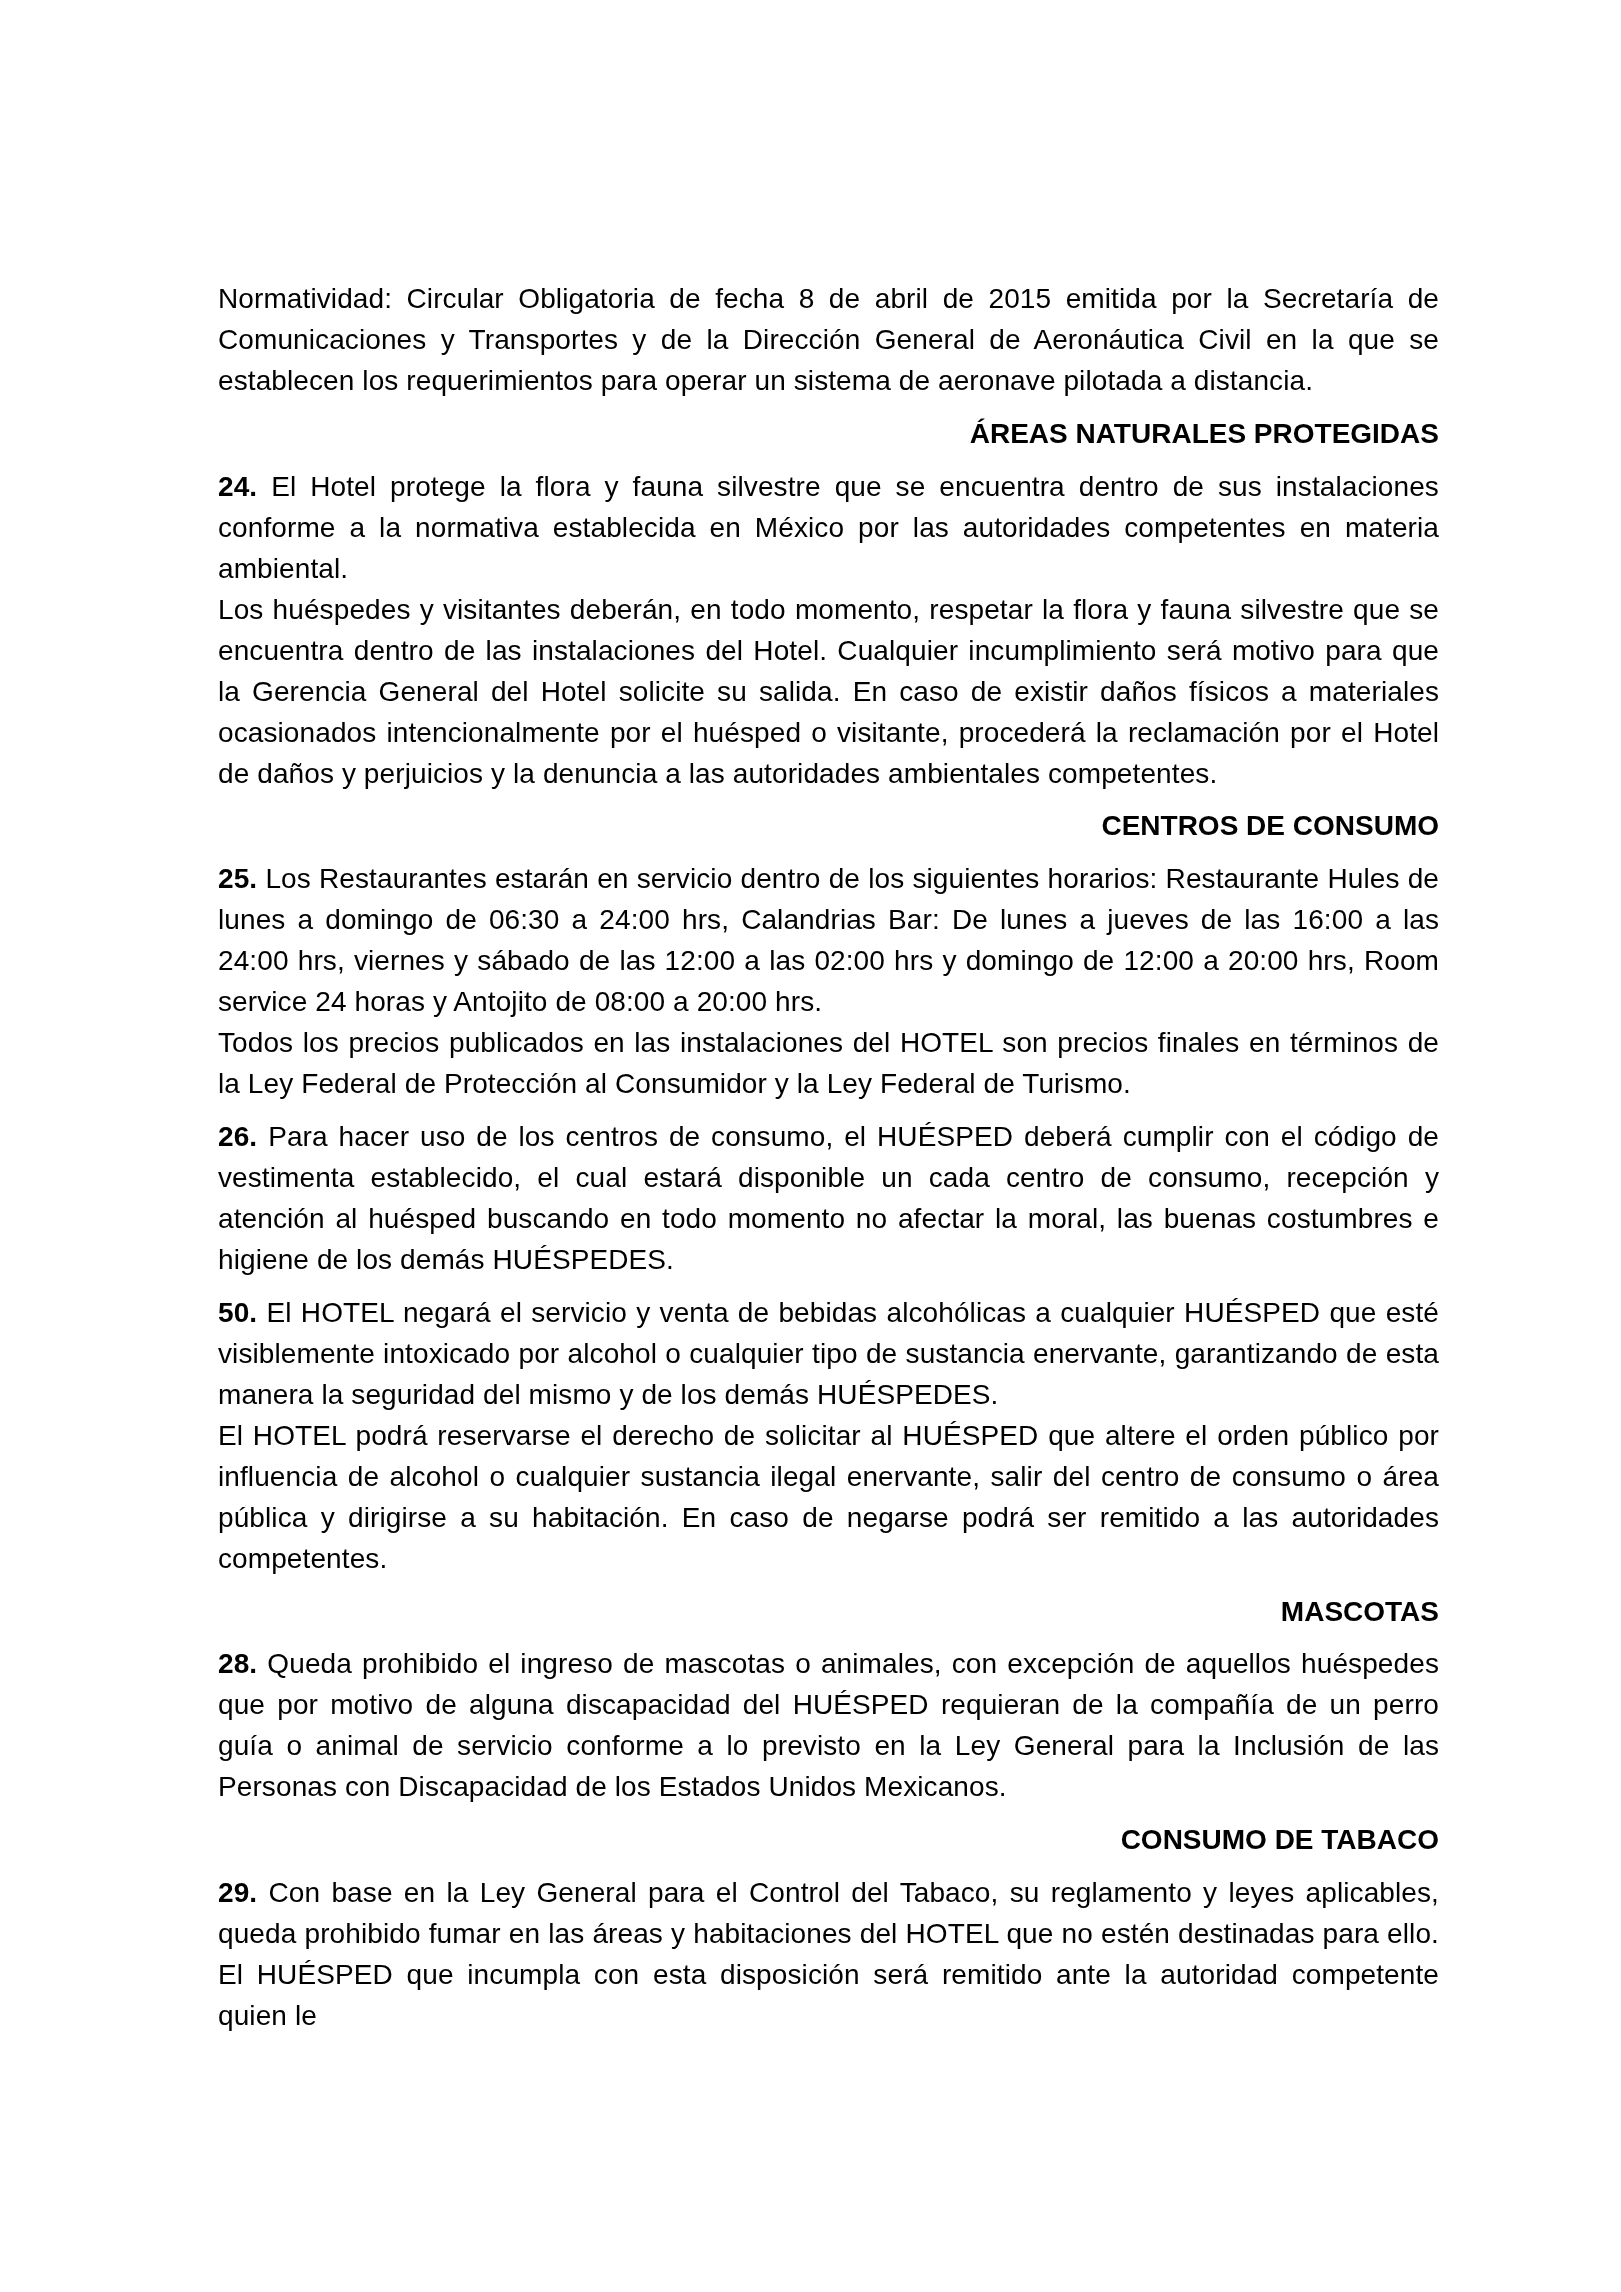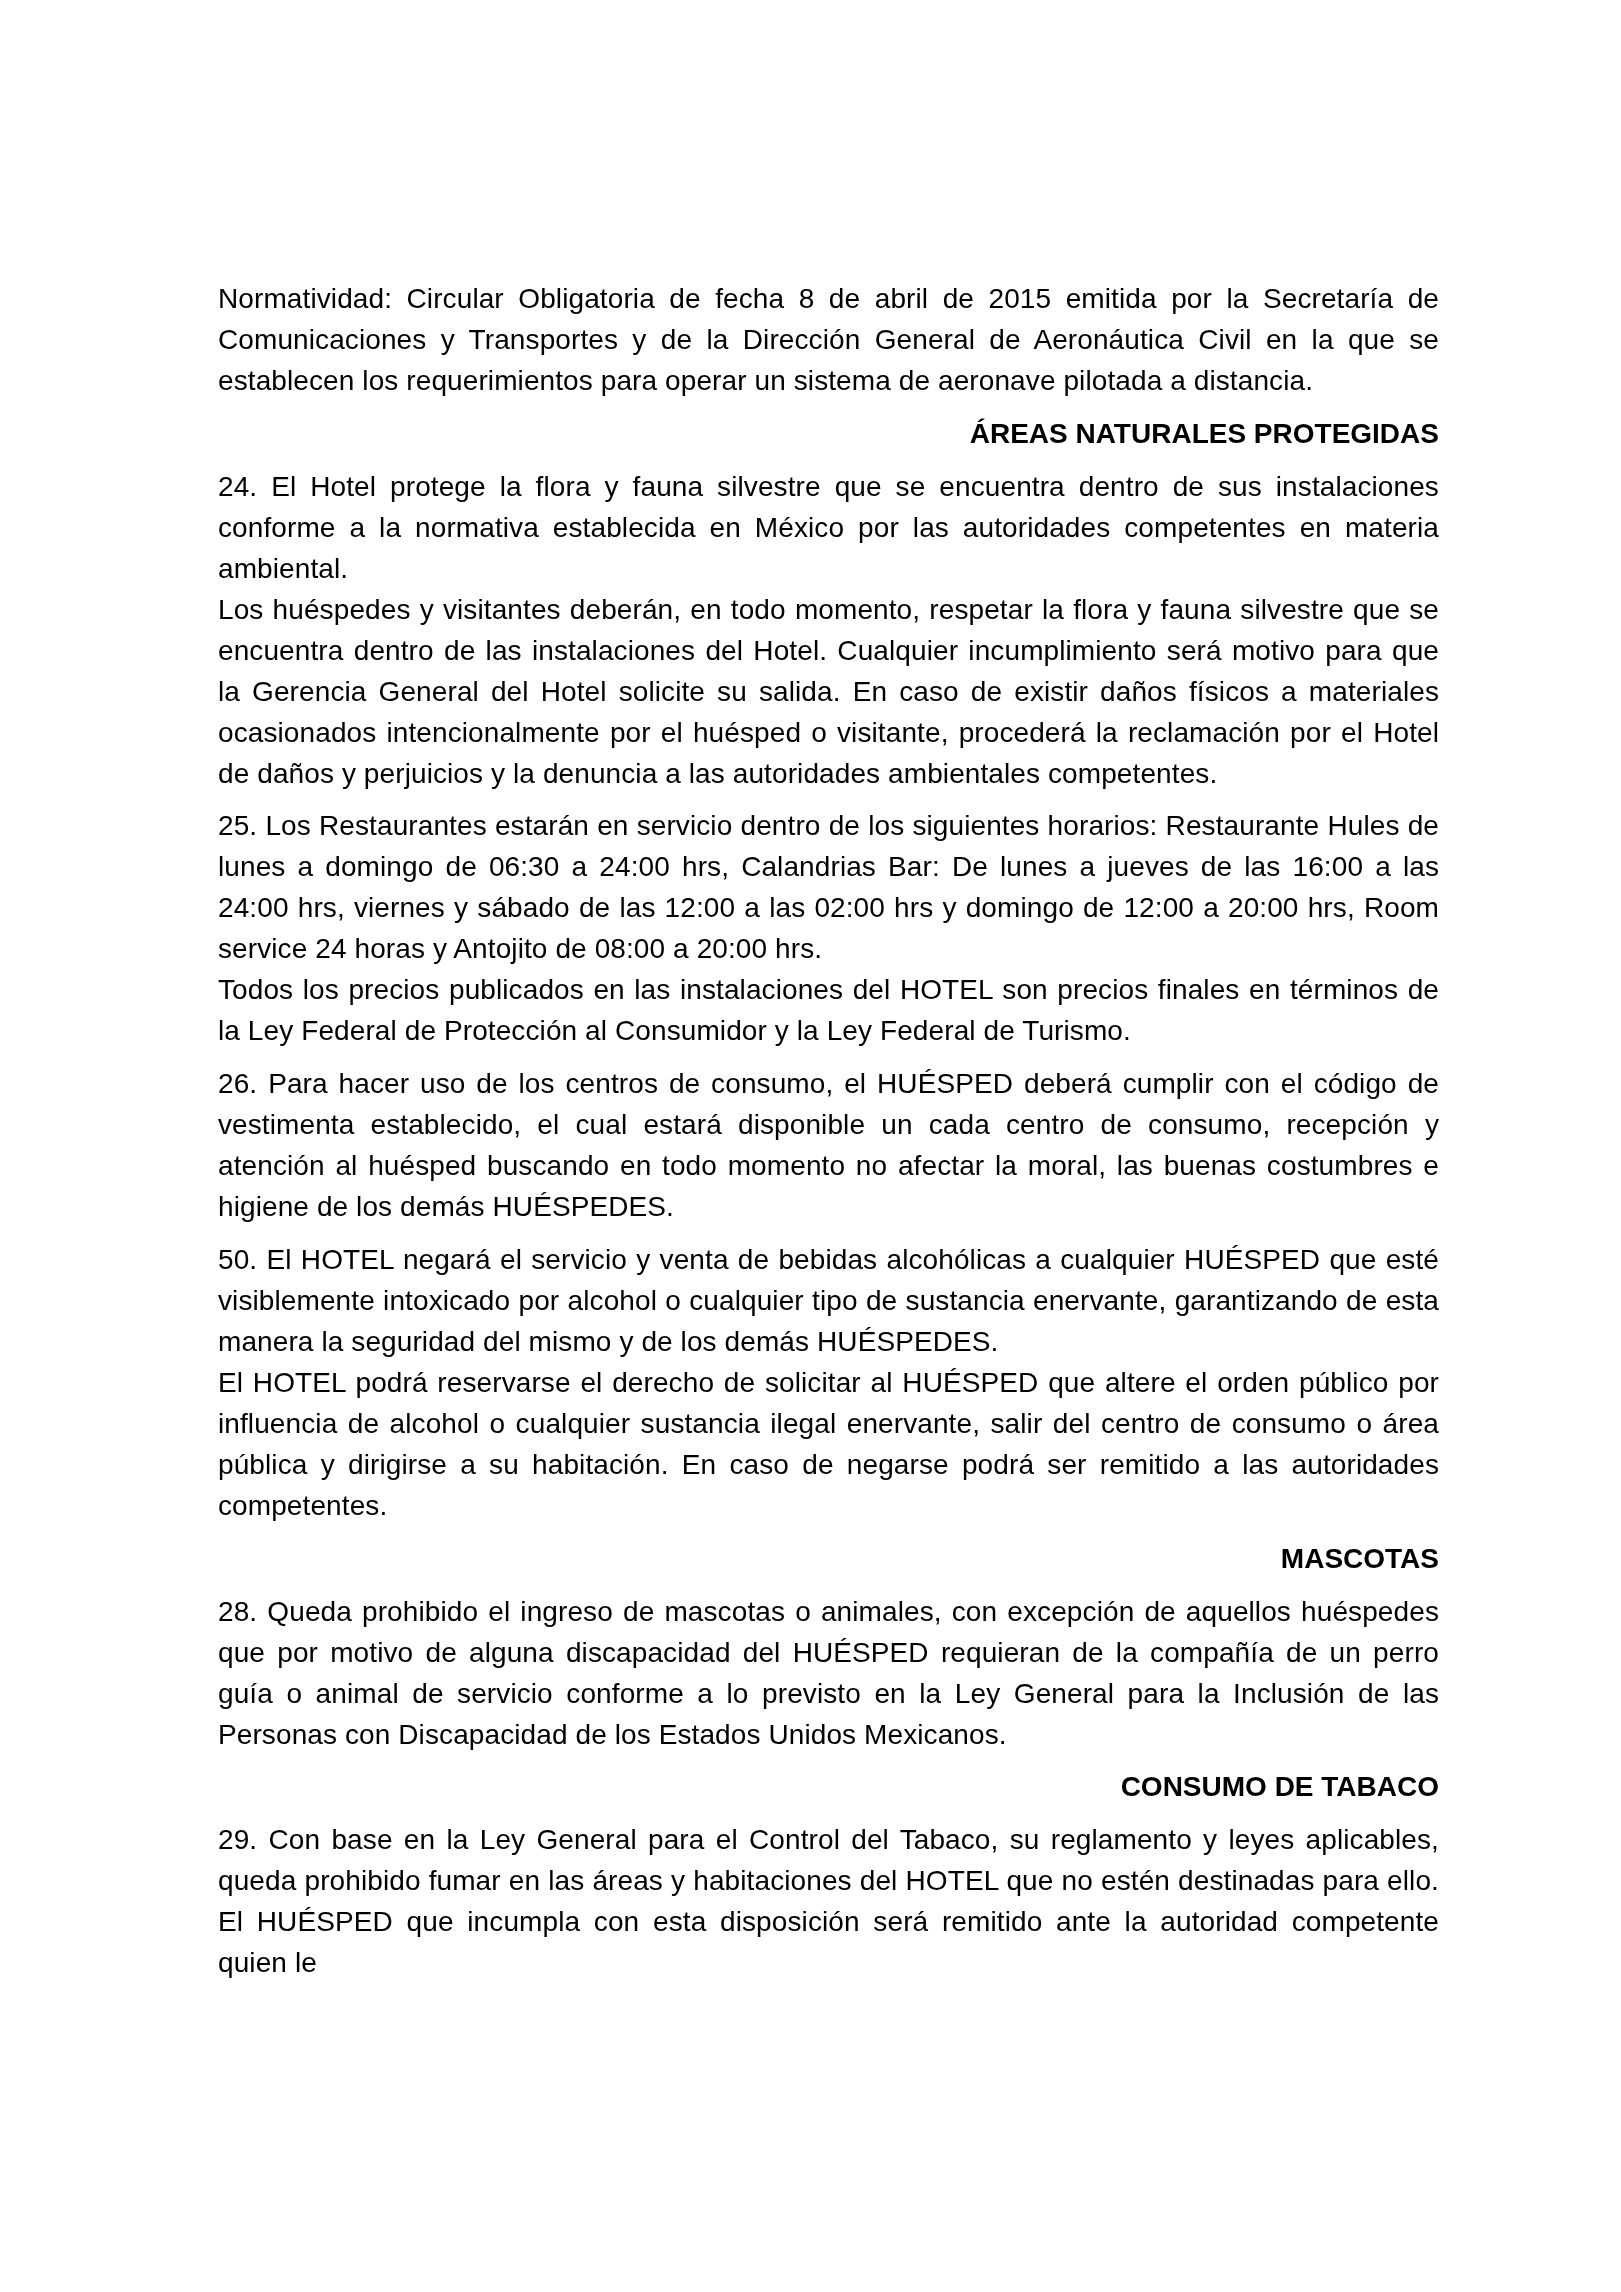--- a/index.html
+++ b/index.html
@@ -32,36 +32,37 @@
     margin-bottom: 0;
   }
   .heading {
     margin: 11.8px 0 11.8px 0;
     font-size: 28px;
     line-height: 41px;
     font-weight: bold;
     text-align: right;
   }
   .num {
-    font-weight: normal;
+    font-weight: bold;
   }
 </style>
 </head>
 <body>
 
 <div class="page">
 
   <p class="para">Normatividad: Circular Obligatoria de fecha 8 de abril de 2015 emitida por la Secretaría de Comunicaciones y Transportes y de la Dirección General de Aeronáutica Civil en la que se establecen los requerimientos para operar un sistema de aeronave pilotada a distancia.</p>
 
   <p class="heading">ÁREAS NATURALES PROTEGIDAS</p>
 
   <p class="para tight"><b class="num">24.</b> <span>El Hotel protege la flora y fauna silvestre que se encuentra dentro de sus instalaciones conforme a la normativa establecida en México por las autoridades competentes en materia ambiental.</span></p>
 
   <p class="para">Los huéspedes y visitantes deberán, en todo momento, respetar la flora y fauna silvestre que se encuentra dentro de las instalaciones del Hotel. Cualquier incumplimiento será motivo para que la Gerencia General del Hotel solicite su salida. En caso de existir daños físicos a materiales ocasionados intencionalmente por el huésped o visitante, procederá la reclamación por el Hotel de daños y perjuicios y la denuncia a las autoridades ambientales competentes.</p>
 
+  <p class="heading">CENTROS DE CONSUMO</p>
 
   <p class="para tight"><b class="num">25.</b> <span>Los Restaurantes estarán en servicio dentro de los siguientes horarios: Restaurante Hules de lunes a domingo de 06:30 a 24:00 hrs, Calandrias Bar: De lunes a jueves de las 16:00 a las 24:00 hrs, viernes y sábado de las 12:00 a las 02:00 hrs y domingo de 12:00 a 20:00 hrs, Room service 24 horas y Antojito de 08:00 a 20:00 hrs.</span></p>
 
   <p class="para">Todos los precios publicados en las instalaciones del HOTEL son precios finales en términos de la Ley Federal de Protección al Consumidor y la Ley Federal de Turismo.</p>
 
   <p class="para"><b class="num">26.</b> <span>Para hacer uso de los centros de consumo, el HUÉSPED deberá cumplir con el código de vestimenta establecido, el cual estará disponible un cada centro de consumo, recepción y atención al huésped buscando en todo momento no afectar la moral, las buenas costumbres e higiene de los demás HUÉSPEDES.</span></p>
 
   <p class="para tight"><b class="num">50.</b> <span>El HOTEL negará el servicio y venta de bebidas alcohólicas a cualquier HUÉSPED que esté visiblemente intoxicado por alcohol o cualquier tipo de sustancia enervante, garantizando de esta manera la seguridad del mismo y de los demás HUÉSPEDES.</span></p>
 
   <p class="para">El HOTEL podrá reservarse el derecho de solicitar al HUÉSPED que altere el orden público por influencia de alcohol o cualquier sustancia ilegal enervante, salir del centro de consumo o área pública y dirigirse a su habitación. En caso de negarse podrá ser remitido a las autoridades competentes.</p>

